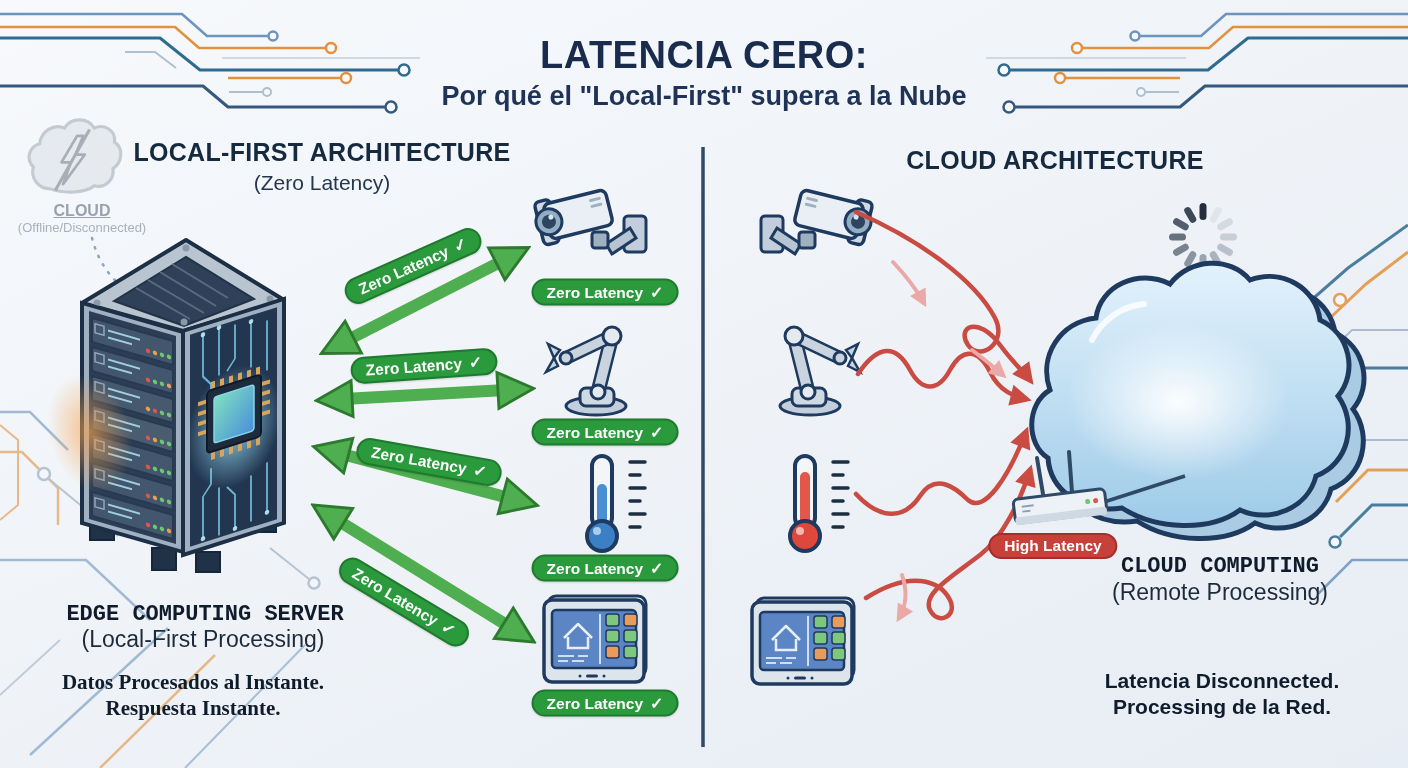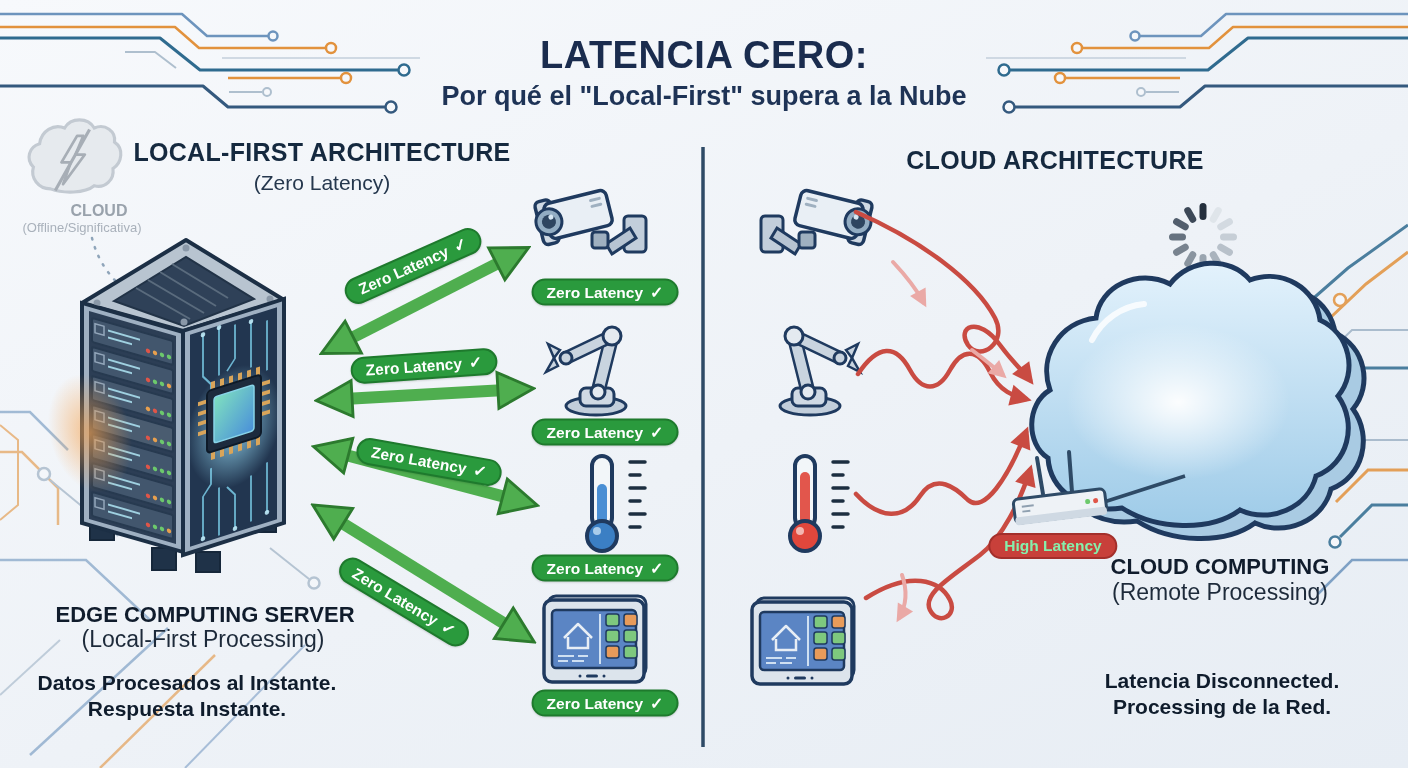--- a/index.html
+++ b/index.html
@@ -7,35 +7,35 @@
     position:relative;width:1408px;height:768px;overflow:hidden;
     background:linear-gradient(155deg,#f7f9fc 0%,#eef2f7 55%,#e7edf4 100%);
     font-family:"Liberation Sans", sans-serif;
   }
   .abs{position:absolute;}
   .ctr{text-align:center;}
   .title-main{font-size:38px;font-weight:800;color:#1a2c4e;letter-spacing:.5px;}
   .title-sub{font-size:27px;font-weight:700;color:#1e3356;}
   .sec-head{font-size:25px;font-weight:800;color:#15293f;letter-spacing:.3px;text-align:center;}
   .sec-sub{font-size:21px;font-weight:500;color:#25374d;}
-  .small-head{font-size:22px;font-weight:800;color:#101c2c;}
+  .small-head{font-size:22px;font-weight:800;color:#101c2c;font-family:Liberation Mono, monospace;}
   .small-sub{font-size:23px;font-weight:500;color:#1d2a3a;}
   .benefit{font-size:21px;font-weight:700;color:#0f1c2c;line-height:1.22;}
   .grey-label{font-size:16px;font-weight:700;color:#99a2ac;}
   .grey-sub{font-size:13px;font-weight:400;color:#a9b1bb;}
   .badge{
     display:flex;align-items:center;gap:7px;white-space:nowrap;
     background:#2a9a3d;border:2px solid #1e7a2d;color:#fff;
     font-size:15.5px;font-weight:700;padding:2px 13px;border-radius:999px;
     box-shadow:0 1px 2px rgba(0,0,0,.15);
   }
   .badge .chk{font-size:16px;font-weight:900;}
   .badge-red{
     display:flex;align-items:center;white-space:nowrap;
-    background:#c8403a;border:2px solid #a32f2b;color:#86efac;
+    background:#c8403a;border:2px solid #a32f2b;color:#ffffff;
     font-size:15.5px;font-weight:700;padding:2px 14px;border-radius:999px;
   }
   .center-origin{transform:translate(-50%,-50%);}
 </style>
 </head>
 <body>
 
 <div class="stage">
 
   <svg class="abs" style="left:0;top:0;" width="1408" height="768" viewBox="0 0 1408 768">
@@ -459,22 +459,22 @@
   <div class="abs ctr" style="left:354px;top:34px;width:700px;">
     <div class="title-main">LATENCIA CERO:</div>
     <div class="title-sub" style="margin-top:4px;">Por qué el "Local-First" supera a la Nube</div>
   </div>
 
   <div class="abs ctr sec-head" style="left:62px;top:138px;width:520px;">LOCAL-FIRST ARCHITECTURE</div>
   <div class="abs ctr sec-sub" style="left:62px;top:171px;width:520px;">(Zero Latency)</div>
 
   <div class="abs ctr sec-head" style="left:845px;top:138px;width:420px;margin-top:8px;">CLOUD ARCHITECTURE</div>
 
-  <div class="abs ctr grey-label" style="left:39px;top:202px;width:120px;">CLOUD</div>
-  <div class="abs ctr grey-sub" style="left:2px;top:220px;width:160px;">(Offline/Significativa)</div>
+  <div class="abs ctr grey-label" style="left:22px;top:202px;width:120px;text-decoration:underline;">CLOUD</div>
+  <div class="abs ctr grey-sub" style="left:2px;top:220px;width:160px;">(Offline/Disconnected)</div>
 
   <div class="abs badge center-origin" style="left:413px;top:266px;transform:translate(-50%,-50%) rotate(-24deg);">
     <span>Zero Latency</span>
       <span class="chk">✓</span>
   </div>
   <div class="abs badge center-origin" style="left:424px;top:366px;transform:translate(-50%,-50%) rotate(-4deg);">
     <span>Zero Latency</span>
       <span class="chk">✓</span>
   </div>
   <div class="abs badge center-origin" style="left:429px;top:462px;transform:translate(-50%,-50%) rotate(10deg);">
@@ -499,21 +499,21 @@
       <span class="chk">✓</span>
   </div>
   <div class="abs badge center-origin" style="left:605px;top:703px;">
     <span>Zero Latency</span>
       <span class="chk">✓</span>
   </div>
 
   <div class="abs ctr small-head" style="left:35px;top:602px;width:340px;">EDGE COMPUTING SERVER</div>
   <div class="abs ctr small-sub" style="left:33px;top:626px;width:340px;">(Local-First Processing)</div>
 
-  <div class="abs ctr benefit" style="left:17px;top:670px;width:340px;">
+  <div class="abs ctr benefit" style="left:23px;top:670px;width:340px;font-family:Liberation Serif, serif;">
     <div>Datos Procesados al Instante.</div>
     <div>Respuesta Instante.</div>
   </div>
 
   <div class="abs badge-red center-origin" style="left:1053px;top:546px;">
     <span>High Latency</span>
   </div>
   <div class="abs ctr small-head" style="left:1050px;top:554px;width:340px;">CLOUD COMPUTING</div>
   <div class="abs ctr small-sub" style="left:1050px;top:579px;width:340px;">(Remote Processing)</div>
 

